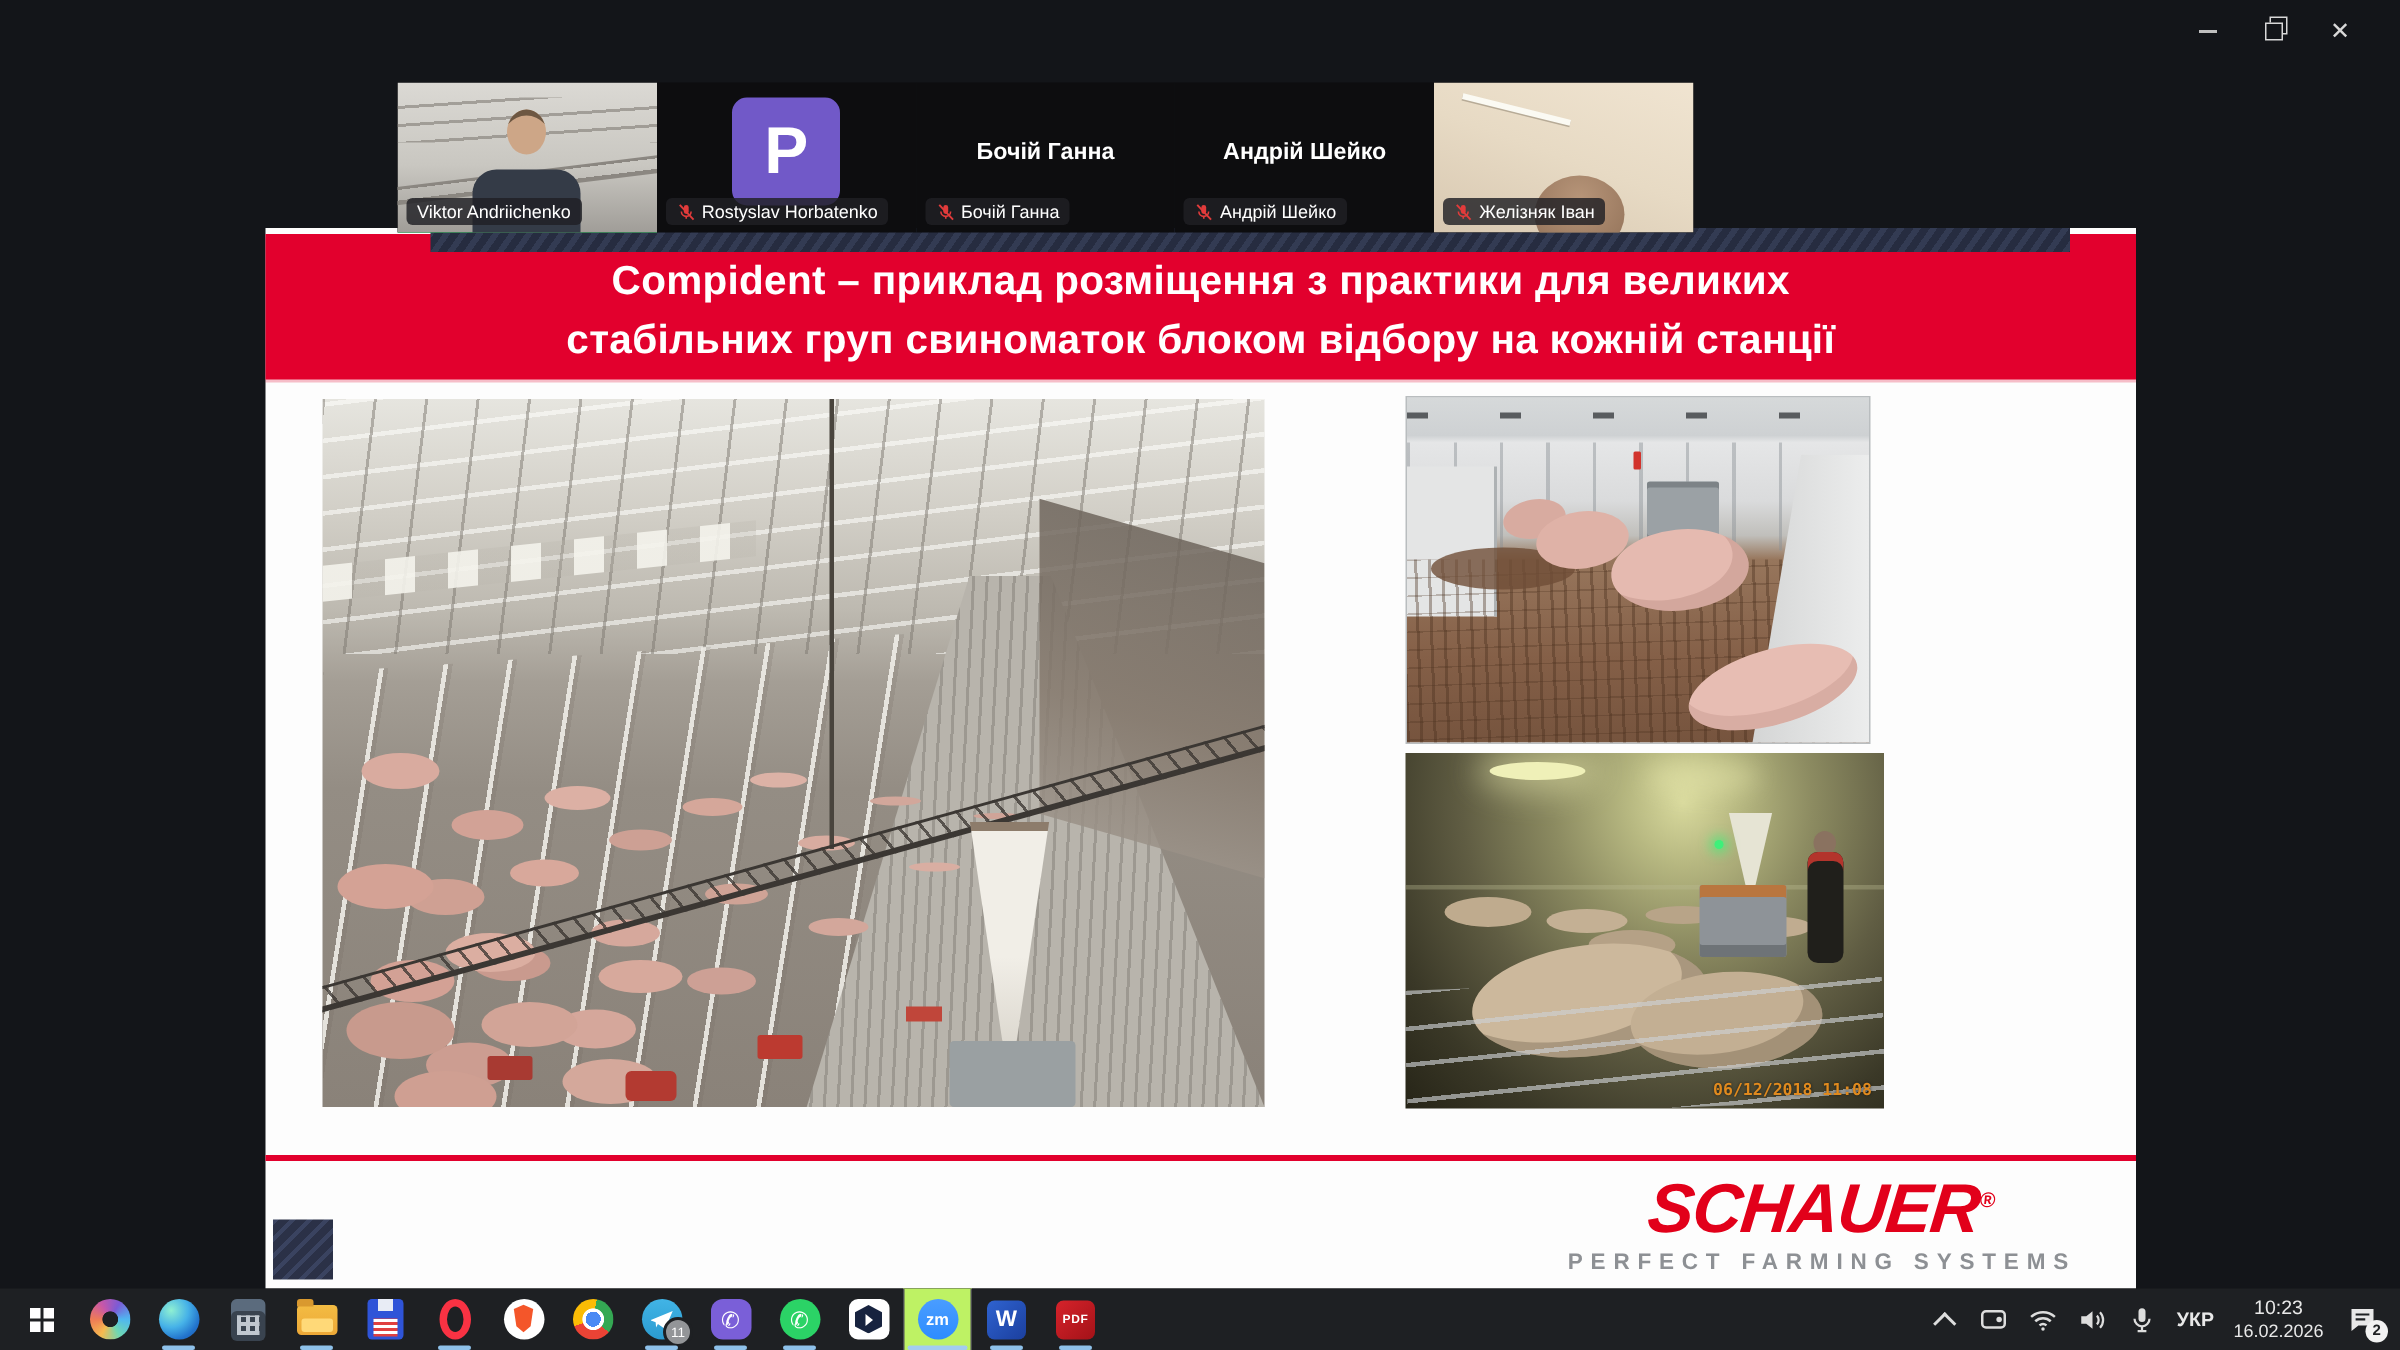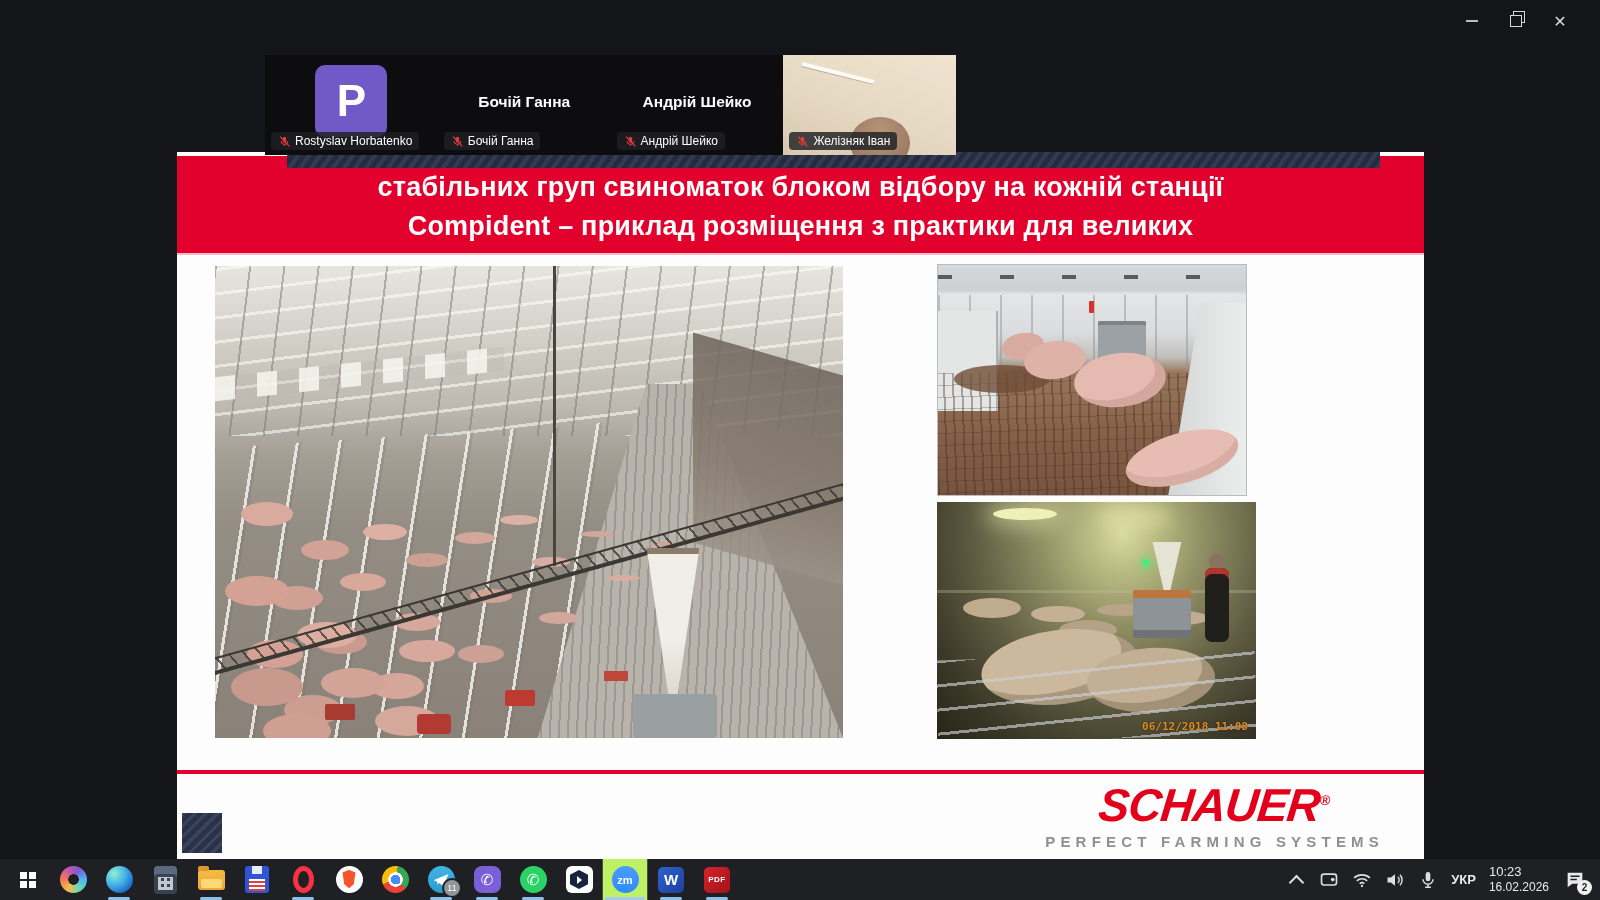--- a/index.html
+++ b/index.html
@@ -210,21 +210,21 @@
         color:#fff;font-size:11px;font-weight:bold;display:flex;align-items:center;justify-content:center;}
   .ic-word{width:26px;height:26px;border-radius:5px;background:linear-gradient(135deg,#2f63d0,#1b3f9e);
         color:#fff;font-size:15px;font-weight:bold;display:flex;align-items:center;justify-content:center;}
   .ic-pdf{width:26px;height:26px;border-radius:5px;background:linear-gradient(135deg,#d6232b,#a31218);
         color:#fff;font-size:8px;font-weight:bold;display:flex;align-items:center;justify-content:center;letter-spacing:.5px;}
 
   .tb-right{display:flex;align-items:center;gap:13px;padding-right:12px;height:100%;color:#e8e8e8;}
   .tray-ic{display:flex;align-items:center;justify-content:center;width:20px;height:24px;}
   .chev{width:9px;height:9px;border-left:2px solid #ddd;border-top:2px solid #ddd;transform:rotate(45deg);margin-top:5px;}
   .tray-lang{font-size:13px;font-weight:bold;}
-  .tray-clock{text-align:left;line-height:1.25;}
+  .tray-clock{text-align:center;line-height:1.25;}
   .tray-time{font-size:13px;}
   .tray-date{font-size:12px;}
   .tray-notif{position:relative;width:26px;height:26px;display:flex;align-items:center;justify-content:center;}
   .notif-badge{position:absolute;right:-4px;bottom:-2px;width:15px;height:15px;border-radius:50%;background:#f2f2f2;
         color:#1e2023;font-size:10px;font-weight:bold;display:flex;align-items:center;justify-content:center;}
 </style>
 </head>
 <body>
 
 <div class="titlebar-controls">
@@ -233,20 +233,31 @@
     </div>
   <div class="wc wc-restore">
       <i></i>
     </div>
   <div class="wc wc-close">✕</div>
 </div>
 
 <div class="video-strip">
 
 
+  <div class="tile active">
+    <div class="v-barn">
+      <div class="roofline"></div>
+      <div class="railing"></div>
+      <div class="head"></div>
+      <div class="body"></div>
+    </div>
+    <div class="chip">
+      <span>Viktor Andriichenko</span>
+    </div>
+  </div>
 
   <div class="tile">
     <div class="avatar">P</div>
     <div class="chip">
       <svg viewBox="0 0 24 24">
           <path d="M12 3a3 3 0 0 1 3 3v5a3 3 0 0 1-6 0V6a3 3 0 0 1 3-3z" fill="#e23b3b"></path>
           <path d="M6 11a6 6 0 0 0 12 0" stroke="#e23b3b" stroke-width="2" fill="none"></path>
           <path d="M12 17v3" stroke="#e23b3b" stroke-width="2"></path>
           <path d="M4 3l17 18" stroke="#e23b3b" stroke-width="2.4"></path>
         </svg>
@@ -292,22 +303,22 @@
           <path d="M12 17v3" stroke="#e23b3b" stroke-width="2"></path>
           <path d="M4 3l17 18" stroke="#e23b3b" stroke-width="2.4"></path>
         </svg>
       <span>Желізняк Іван</span>
     </div>
   </div>
 </div>
 
 <div class="slide">
   <div class="banner">
+    <div class="line">Compident – приклад розміщення з практики для великих</div>
     <div class="line">стабільних груп свиноматок блоком відбору на кожній станції</div>
-    <div class="line">Compident – приклад розміщення з практики для великих</div>
   </div>
   <div class="navy-bar"></div>
 
   <div class="photo photo-main">
     <div class="pm-beams"></div>
     <div class="pm-windows"></div>
     <div class="pm-pens"></div>
     <div class="pm-aisle"></div>
     <div class="pm-rightpens"></div>
     <div class="pigs-a"></div>

